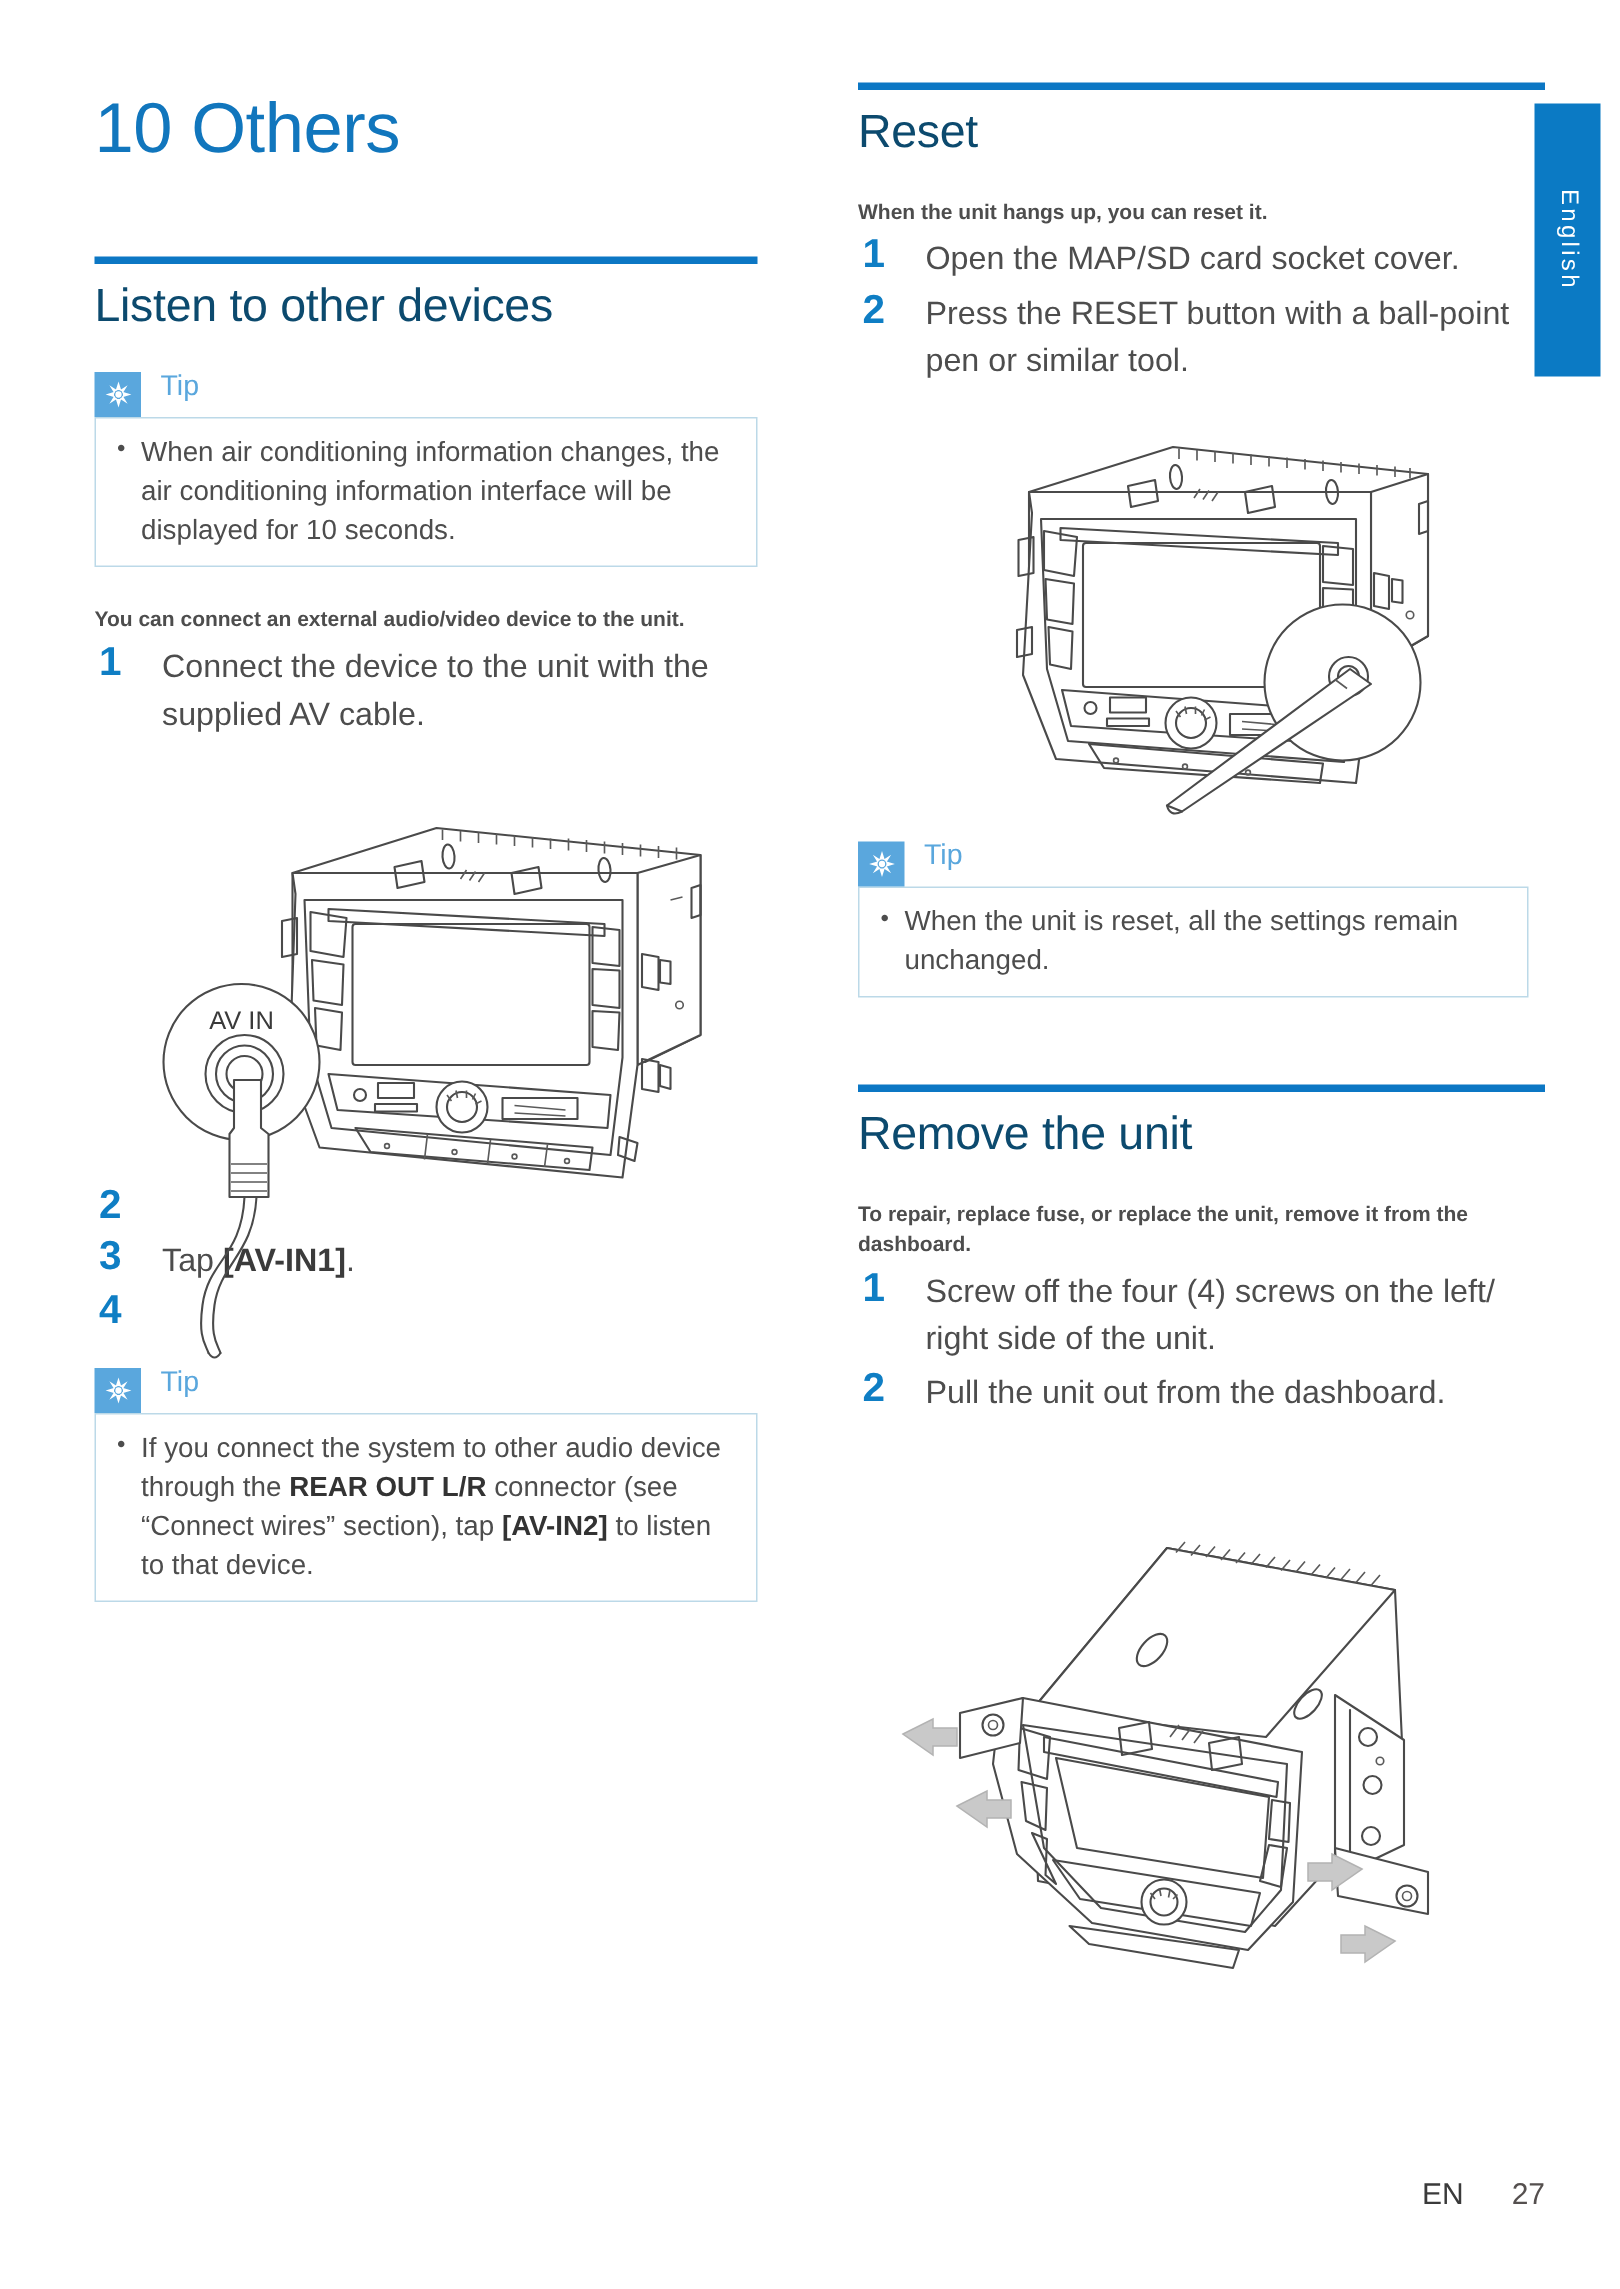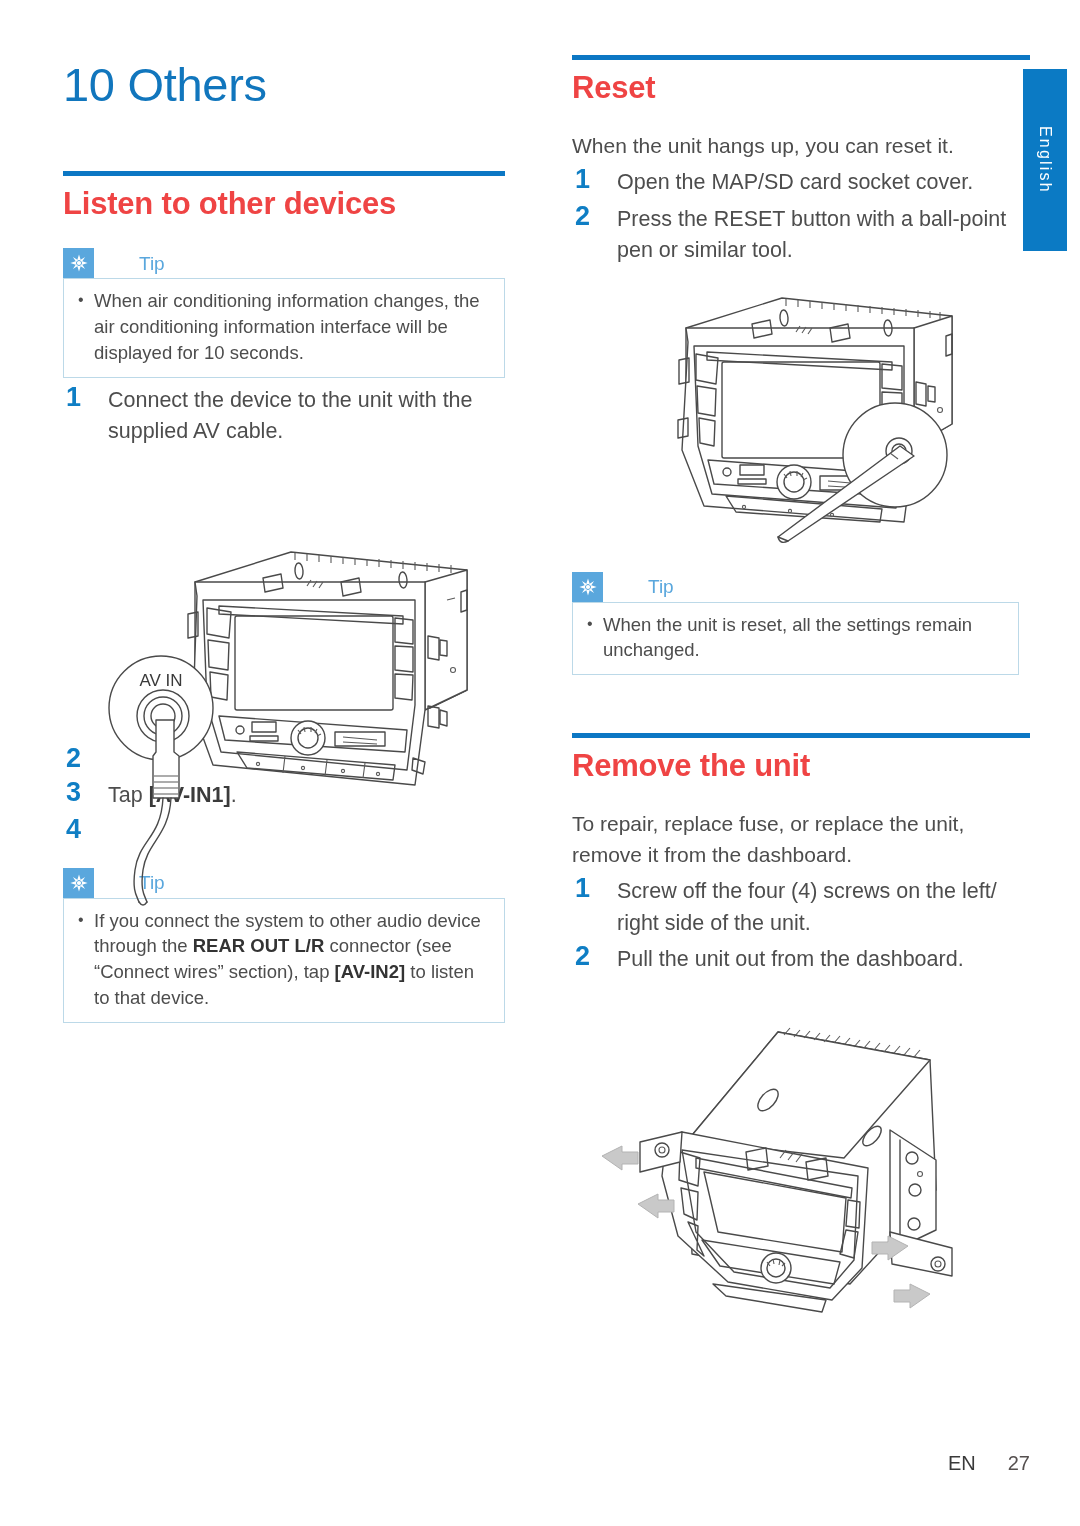--- a/index.html
+++ b/index.html
@@ -48,33 +48,34 @@
   .rule {
     height: 5px;
     background: #0c77c4;
     width: 100%;
     margin: 0;
   }
   .rule-left { width: 442px; }
 
   .section-head {
     font-size: 31px;
-    color: #ef4444;
-    font-weight: bold;
+    color: #0c4a6e;
+    font-weight: normal;
     margin: 11px 0 0 0;
     line-height: 1.12;
     letter-spacing: -0.2px;
   }
 
   
   .para {
-    font-size: 21px;
+    font-size: 14px;
     line-height: 1.46;
     color: #4d4d4d;
     margin: 0;
+    font-weight: bold;
   }
 
   
   .steps {
     margin: 0;
     padding: 0;
     list-style: none;
   }
   .step {
     display: flex;
@@ -100,23 +101,22 @@
     padding-top: 3px;
   }
   .step-text b { font-weight: bold; color: #3b3b3b; }
 
   
   .tip {
     margin: 0;
   }
   .tip-header {
     display: flex;
-    align-items: center;
+    align-items: flex-start;
     height: 30px;
-    gap: 32px;
   }
   .tip-badge {
     width: 31px;
     height: 30px;
     background: #5aa7dd;
     display: flex;
     align-items: center;
     justify-content: center;
     flex: 0 0 31px;
   }
@@ -228,20 +228,21 @@
         <div class="tip-label">Tip</div>
       </div>
       <div class="tip-body">
         <div class="tip-item">
           <span class="tip-bullet">•</span>
           <span class="tip-text">When air conditioning information changes, the air conditioning information interface will be displayed for 10 seconds.</span>
         </div>
       </div>
     </div>
 
+    <p class="para" style="margin-top:24px; width:442px;">You can connect an external audio/video device to the unit.</p>
 
     <ul class="steps" style="margin-top:4px;">
       <li class="step">
         <div class="step-num">1</div>
         <div class="step-text">Connect the device to the unit with the supplied AV cable.</div>
       </li>
     </ul>
 
     <ul class="steps" style="margin-top:296px;">
       <li class="step">

